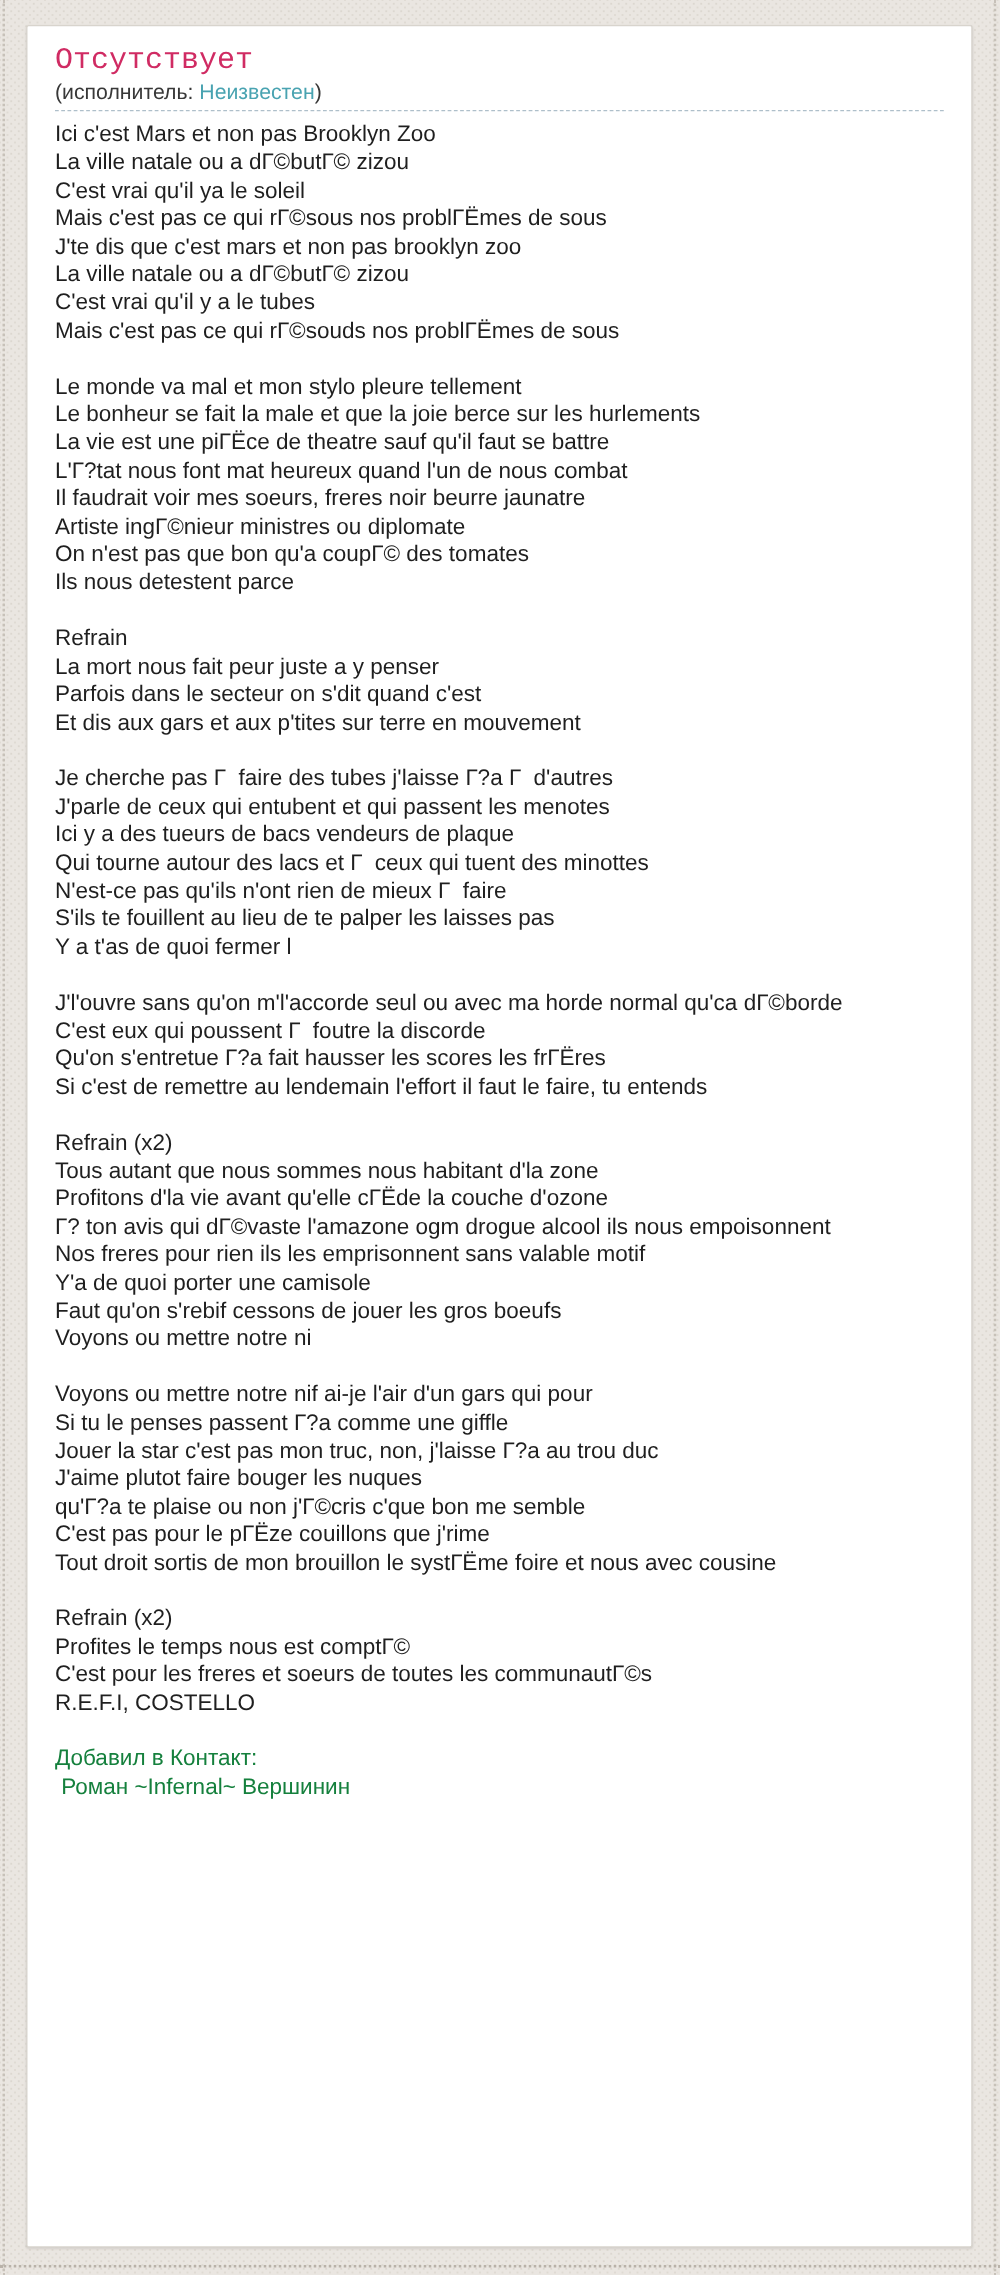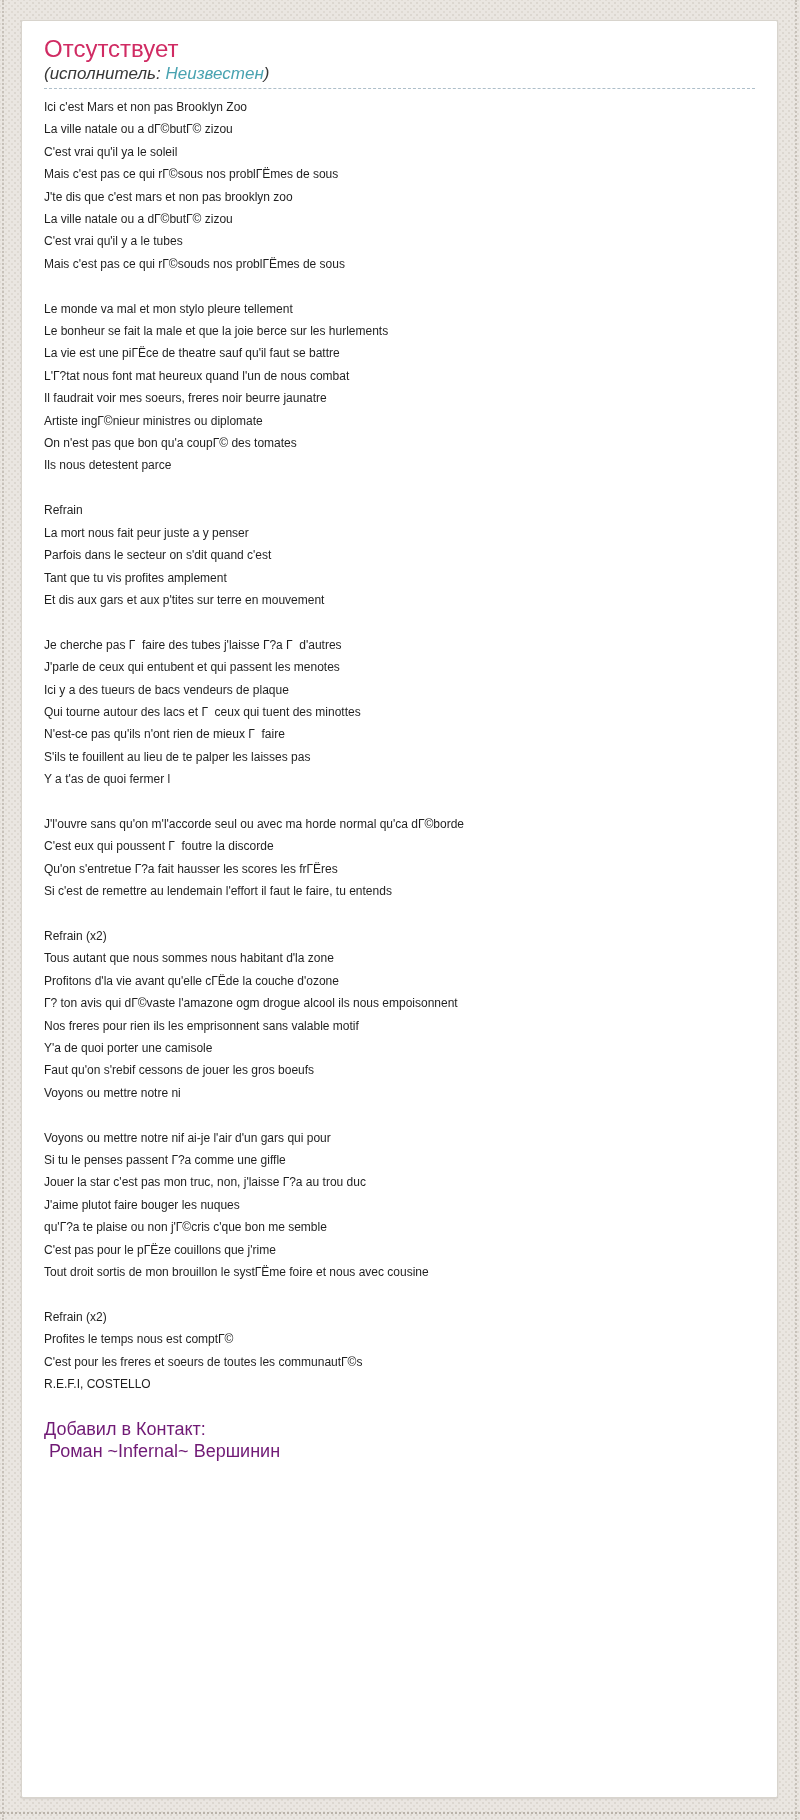--- a/index.html
+++ b/index.html
@@ -45,54 +45,54 @@
     border-radius: 2px;
     box-shadow: 0 1px 2px rgba(0,0,0,0.10);
     padding: 14px 22px 20px 22px;
   }
 
   .song-title {
     font-size: 24px;
     line-height: 28px;
     font-weight: 400;
     color: #d02b63;
+    font-family: Liberation Mono, monospace;
   }
 
   .song-subtitle {
     margin-top: 2px;
     font-size: 17px;
     line-height: 18px;
     color: #383838;
     padding-bottom: 5px;
     border-bottom: 1px dashed #aebfca;
-    font-style: italic;
   }
 
   .artist-link {
     color: #49a3b1;
     text-decoration: none;
     cursor: pointer;
   }
 
   .lyrics {
     margin-top: 7px;
-    font-size: 12px;
+    font-size: 18px;
     color: #1f1f1f;
   }
 
   .lyric-line {
     min-height: 22.4px;
     line-height: 22.4px;
     white-space: pre-wrap;
   }
 
   .added-by {
     margin-top: 22.4px;
     font-size: 18px;
-    color: #701a75;
+    color: #15803d;
   }
 </style>
 </head>
 <body>
 
 <div class="edge-left"></div>
 <div class="edge-right"></div>
 <div class="edge-bottom"></div>
 
 <div class="card">
@@ -116,21 +116,20 @@
       <div class="lyric-line">La vie est une piГЁce de theatre sauf qu'il faut se battre</div>
       <div class="lyric-line">L'Г?tat nous font mat heureux quand l'un de nous combat</div>
       <div class="lyric-line">Il faudrait voir mes soeurs, freres noir beurre jaunatre</div>
       <div class="lyric-line">Artiste ingГ©nieur ministres ou diplomate</div>
       <div class="lyric-line">On n'est pas que bon qu'a coupГ© des tomates</div>
       <div class="lyric-line">Ils nous detestent parce</div>
       <div class="lyric-line"></div>
       <div class="lyric-line">Refrain</div>
       <div class="lyric-line">La mort nous fait peur juste a y penser</div>
       <div class="lyric-line">Parfois dans le secteur on s'dit quand c'est</div>
-      <div class="lyric-line">Tant que tu vis profites amplement</div>
       <div class="lyric-line">Et dis aux gars et aux p'tites sur terre en mouvement</div>
       <div class="lyric-line"></div>
       <div class="lyric-line">Je cherche pas Г&nbsp; faire des tubes j'laisse Г?a Г&nbsp; d'autres</div>
       <div class="lyric-line">J'parle de ceux qui entubent et qui passent les menotes</div>
       <div class="lyric-line">Ici y a des tueurs de bacs vendeurs de plaque</div>
       <div class="lyric-line">Qui tourne autour des lacs et Г&nbsp; ceux qui tuent des minottes</div>
       <div class="lyric-line">N'est-ce pas qu'ils n'ont rien de mieux Г&nbsp; faire</div>
       <div class="lyric-line">S'ils te fouillent au lieu de te palper les laisses pas</div>
       <div class="lyric-line">Y a t'as de quoi fermer l</div>
       <div class="lyric-line"></div>

